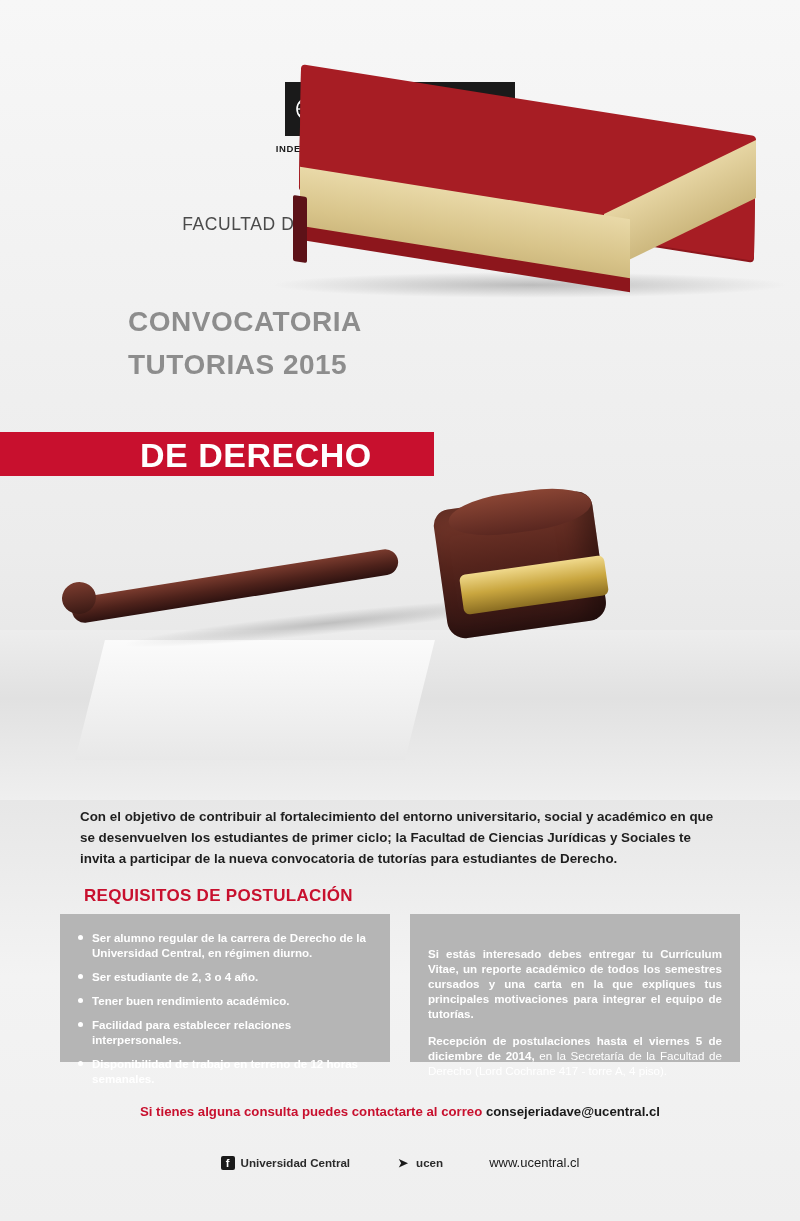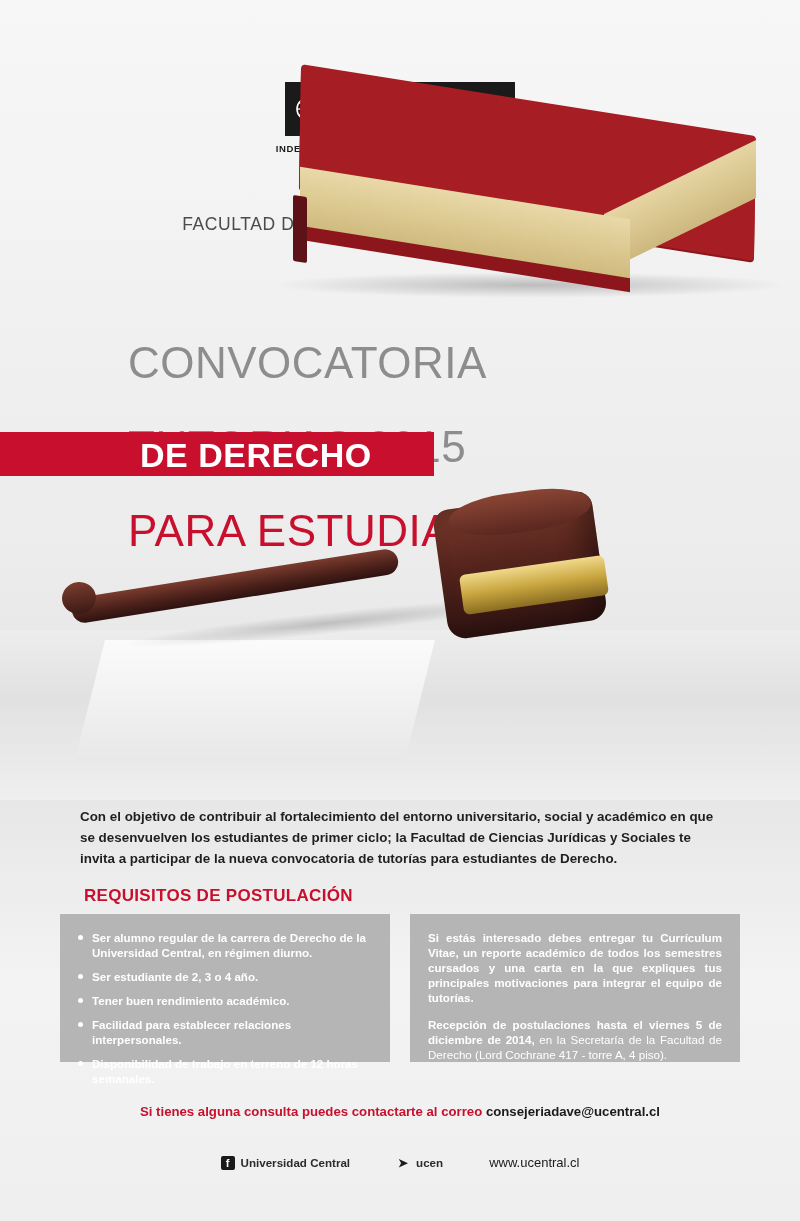--- a/index.html
+++ b/index.html
@@ -41,21 +41,21 @@
   .faculty{
     position:absolute;top:214px;left:0;width:100%;text-align:center;
     font-size:17.5px;letter-spacing:.6px;color:#4b4b4b;
   }
 
   
   .headline{
     position:absolute;top:300px;left:128px;
   }
   .h-line{
-    font-size:44px;line-height:43px;font-weight:normal;letter-spacing:.5px;margin-top:41px;
+    font-size:28px;line-height:43px;font-weight:bold;letter-spacing:.5px;
   }
   .h-grey{color:#8d8d8d;}
   .h-red{color:#c8102e;}
   .h-banner{
     position:absolute;top:432px;left:0;width:434px;height:44px;background:#c8102e;
   }
   .h-banner span{
     position:absolute;left:140px;top:5px;color:#fff;font-size:34px;line-height:36px;font-weight:bold;letter-spacing:.5px;
   }
 
@@ -149,21 +149,21 @@
   .req-title{
     position:absolute;top:886px;left:84px;
     color:#c8102e;font-size:17px;font-weight:bold;letter-spacing:.3px;
   }
 
   
   .box{
     position:absolute;background:#b5b5b5;color:#fff;
   }
   .box-left{top:914px;left:60px;width:330px;height:148px;padding:16px 18px 0 18px;box-sizing:border-box;}
-  .box-right{top:914px;left:410px;width:330px;height:148px;padding:16px 18px 0 18px;box-sizing:border-box;}
+  .box-right{top:914px;left:410px;width:330px;height:148px;padding:32px 18px 0 18px;box-sizing:border-box;}
   .bullet-list{list-style:none;margin:0;padding:0;}
   .bullet-list li{
     position:relative;padding-left:14px;margin-bottom:9px;
     font-size:11.6px;font-weight:bold;line-height:15px;
   }
   .bullet-list li:before{
     content:"";position:absolute;left:0;top:5px;width:5px;height:5px;border-radius:50%;background:#fff;
   }
   .box-right p{
     margin:0 0 12px 0;font-size:11.6px;font-weight:bold;line-height:15px;text-align:justify;
@@ -214,21 +214,20 @@
       </div>
     </div>
     <div class="logo-tag">INDEPENDENCIA · PLURALISMO · COMPROMISO</div>
   </div>
 
   <div class="faculty">FACULTAD DE CIENCIAS JURÍDICAS Y SOCIALES</div>
 
   <div class="headline">
     <div class="h-line h-grey">CONVOCATORIA</div>
     <div class="h-line h-grey">TUTORIAS 2015</div>
-    <div class="h-line h-red">PARA ESTUDIANTES</div>
   </div>
   <div class="h-banner">
     <span>DE DERECHO</span>
   </div>
 
   <div class="photo">
     <div class="surface"></div>
     <div class="paper"></div>
   </div>
   <div class="book-shadow"></div>

